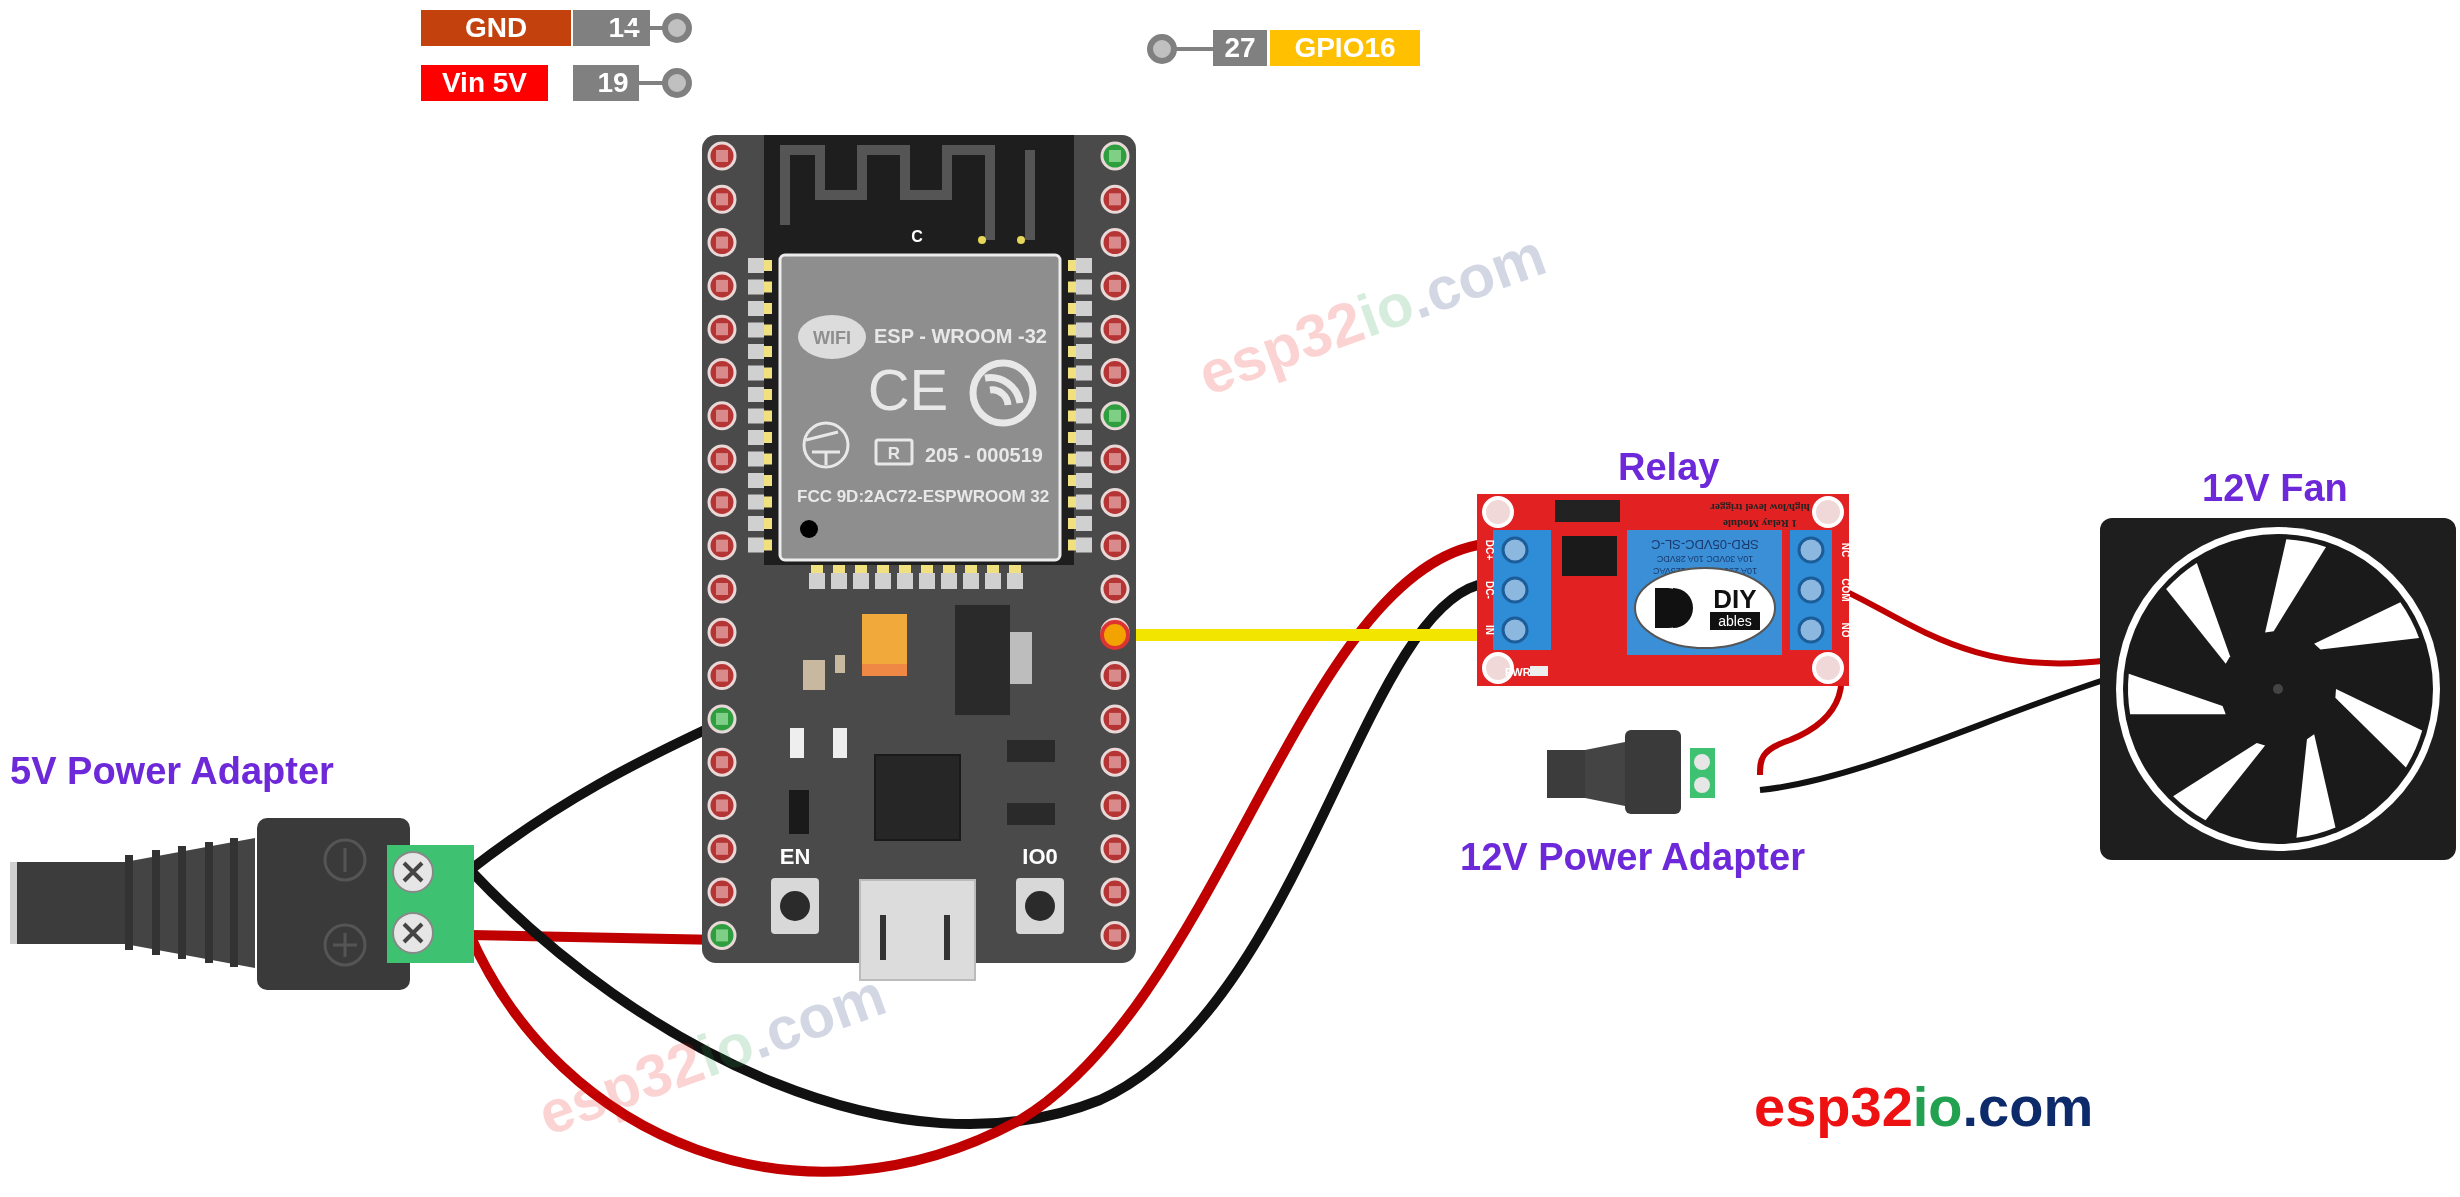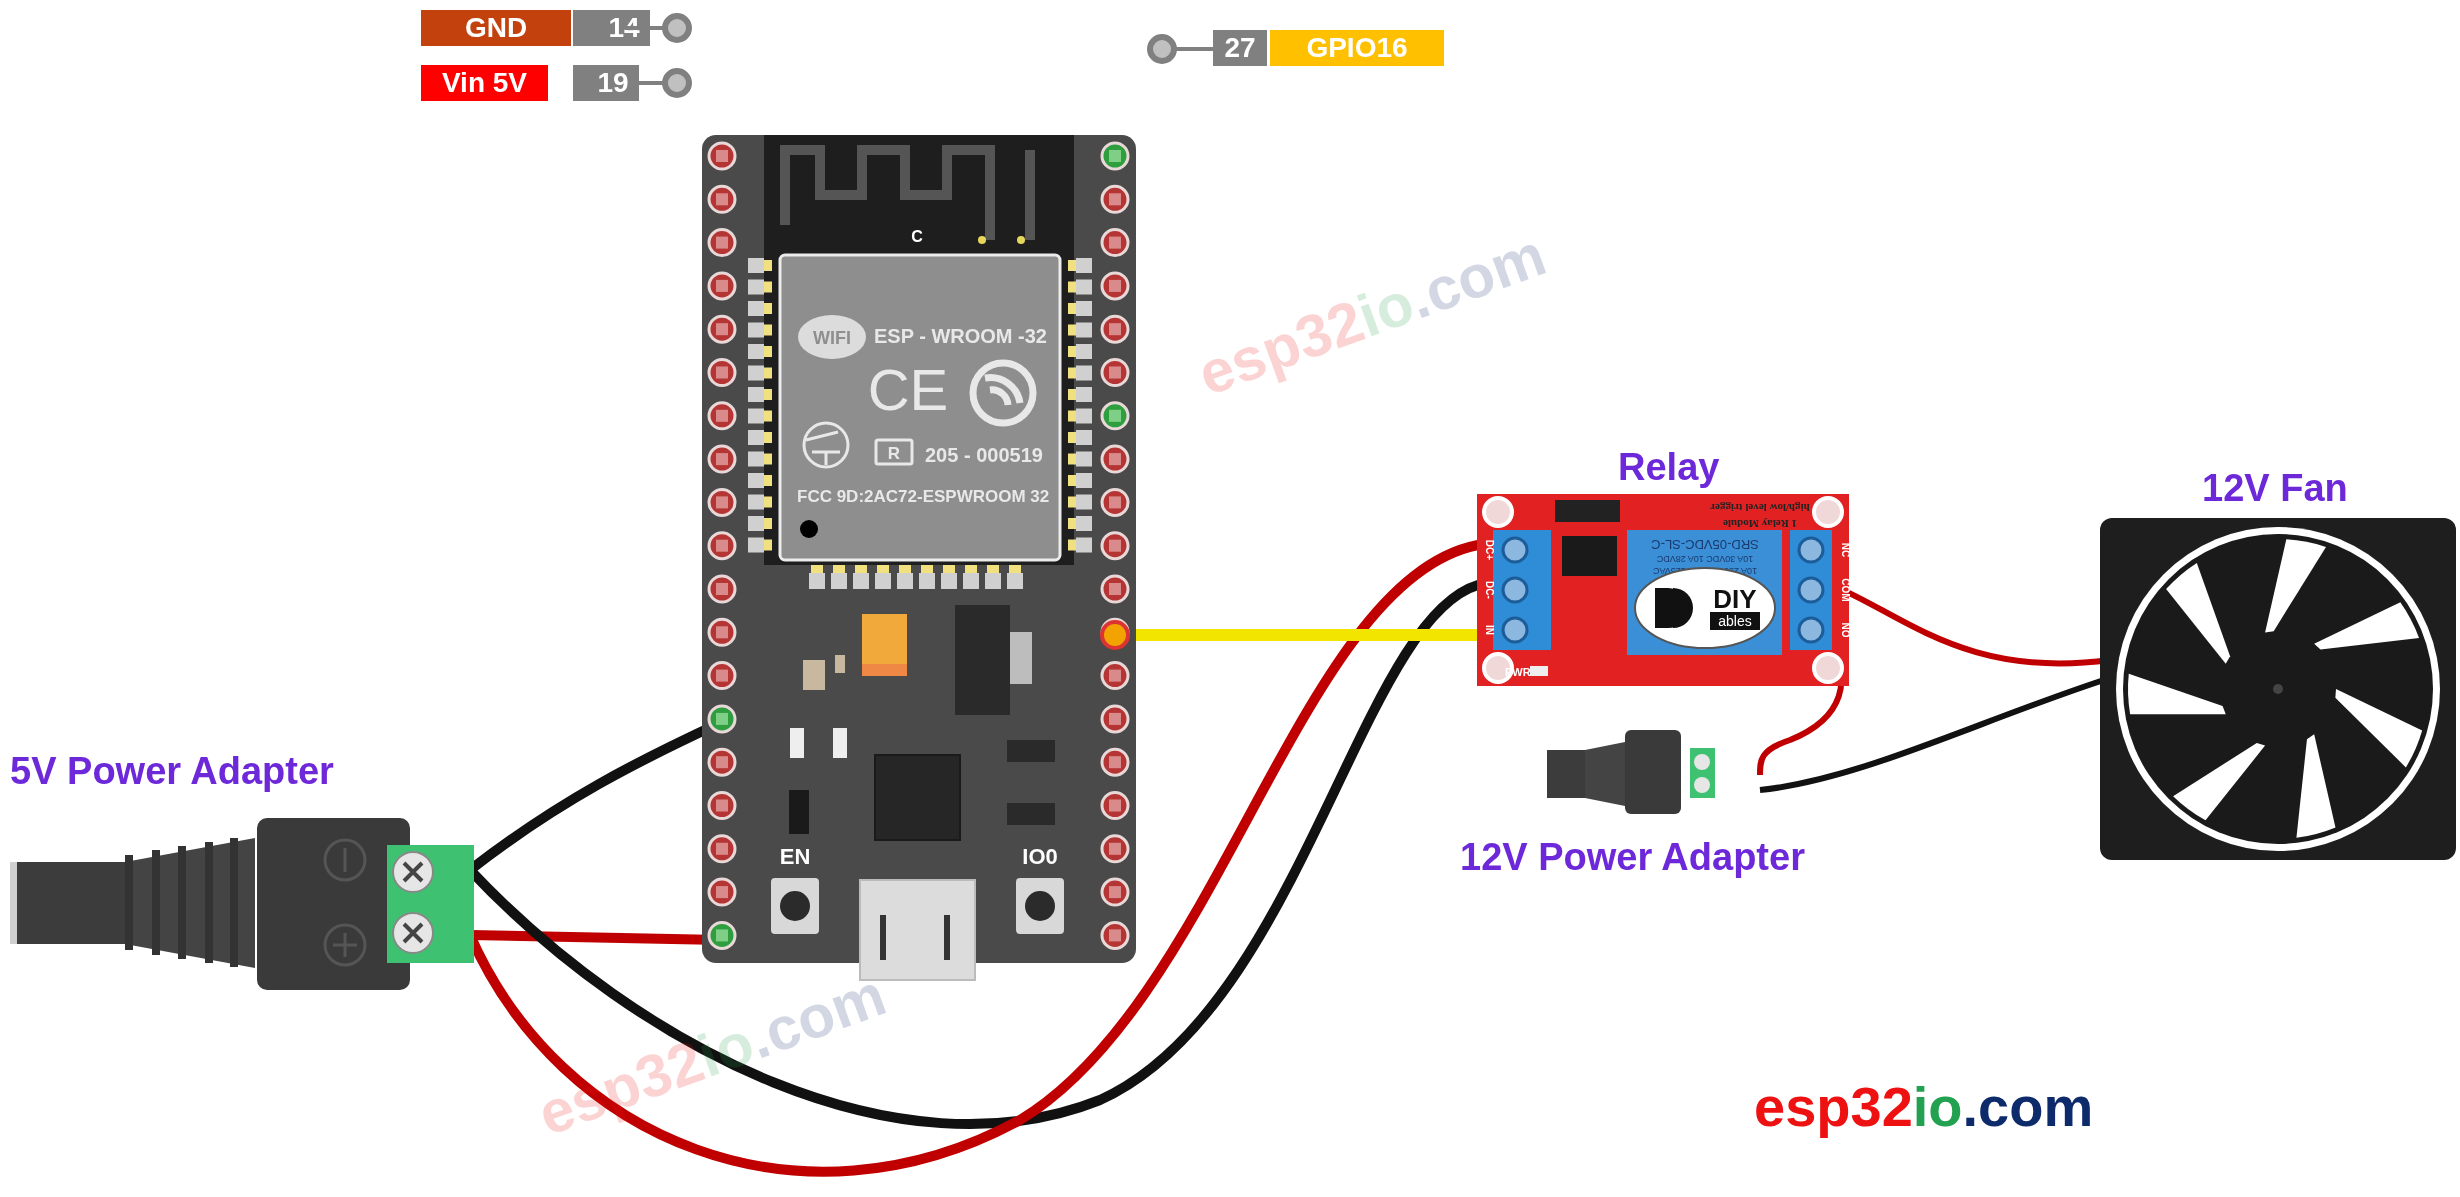--- a/index.html
+++ b/index.html
@@ -40,21 +40,21 @@
     <line x1="625" y1="28" x2="668" y2="28" stroke="#808080" stroke-width="4"></line>
     <circle cx="677" cy="28" r="12" fill="#c0c0c0" stroke="#808080" stroke-width="6"></circle>
     <line x1="625" y1="83" x2="668" y2="83" stroke="#808080" stroke-width="4"></line>
     <circle cx="677" cy="83" r="12" fill="#c0c0c0" stroke="#808080" stroke-width="6"></circle>
     <circle cx="1162" cy="49" r="12" fill="#c0c0c0" stroke="#808080" stroke-width="6"></circle>
     <line x1="1171" y1="49" x2="1213" y2="49" stroke="#808080" stroke-width="4"></line>
   </svg>
   <div class="pin-label" style="left:421px;top:65px;width:127px;background:#FF0000;">Vin 5V</div>
   <div class="pin-num" style="left:573px;top:65px;width:52px;padding-left:14px;">19</div>
   <div class="pin-num" style="left:1213px;top:30px;width:54px;">27</div>
-  <div class="pin-label" style="left:1270px;top:30px;width:174px;background:#FFC000;">GPIO16</div>
+  <div class="pin-label" style="left:1270px;top:30px;width:150px;background:#FFC000;">GPIO16</div>
 </div>
 
 <div class="wm" style="left:1190px;top:280px;transform:rotate(-20deg);">
   <span style="color:#EE1111">esp32</span><span style="color:#22A150">io</span><span style="color:#0D2A6B">.com</span>
 </div>
 <div class="wm" style="left:530px;top:1020px;transform:rotate(-20deg);">
   <span style="color:#EE1111">esp32</span><span style="color:#22A150">io</span><span style="color:#0D2A6B">.com</span>
 </div>
 
 <svg width="2460" height="1197" id="esp32svg">

